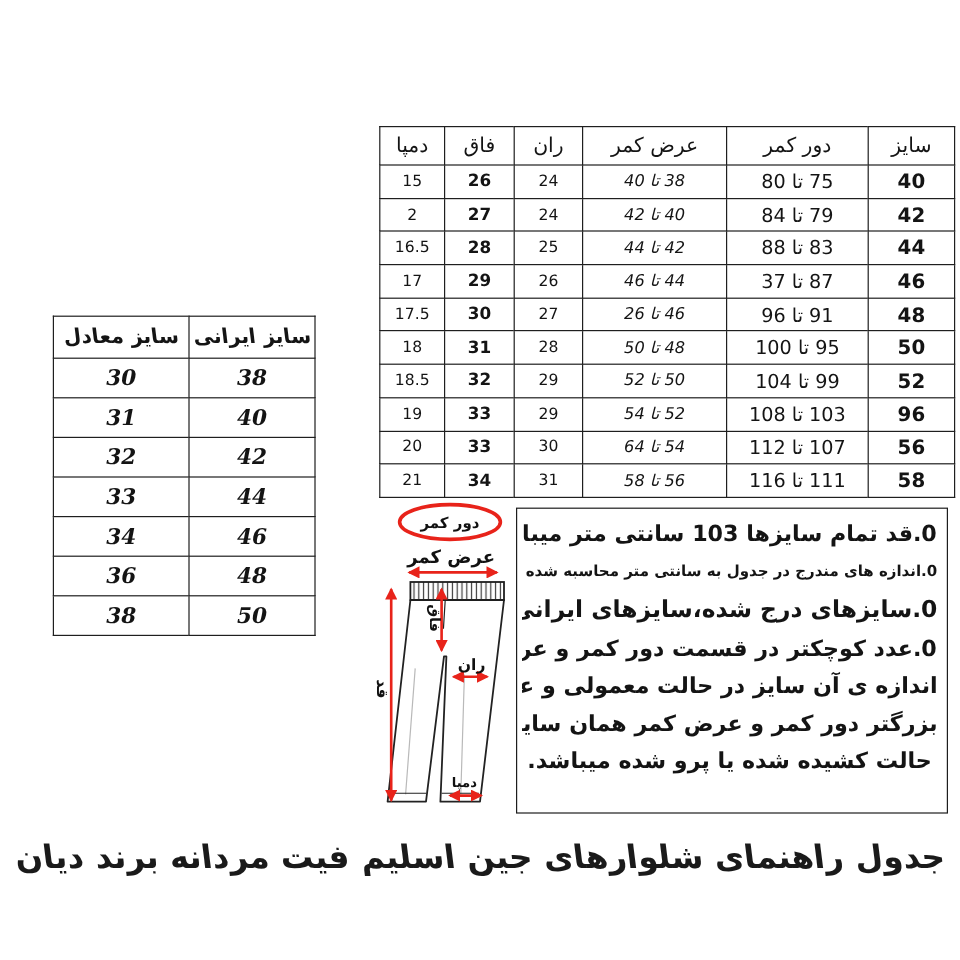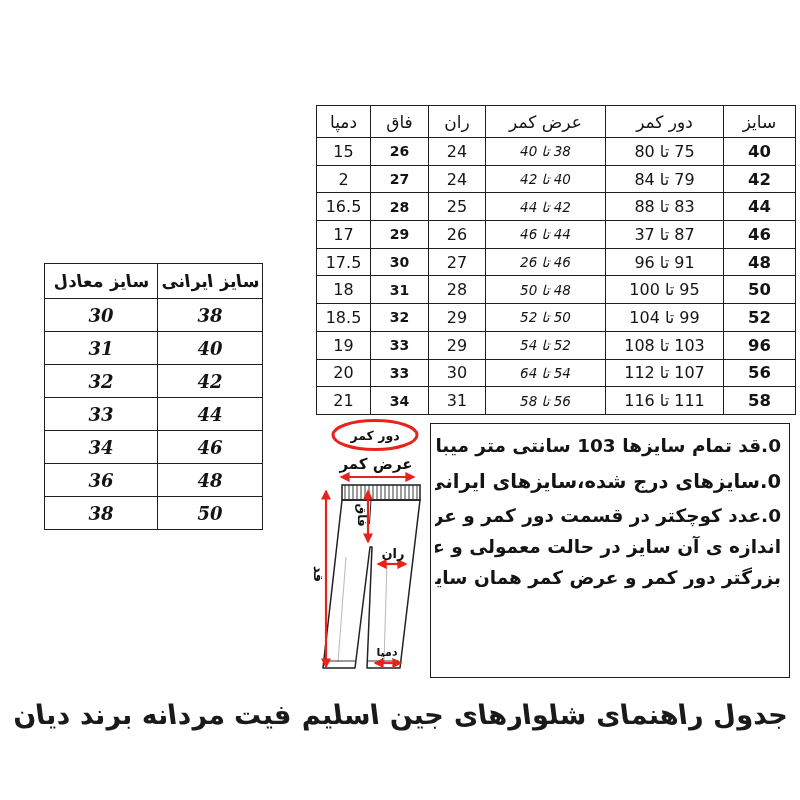--- a/index.html
+++ b/index.html
@@ -8,21 +8,21 @@
     font-family:"DejaVu Sans",sans-serif;color:#141414;
   }
   
   table{border-collapse:collapse;table-layout:fixed;}
   .main-table{position:absolute;left:316px;top:105px;width:479px;direction:rtl;}
   .main-table th,.main-table td{
     border:1.6px solid #1f1f1f;text-align:center;vertical-align:middle;padding:0;
     background:#fff;
   }
   .main-table th{height:31px;font-weight:normal;font-size:17px;}
-  .main-table td{height:26.7px;font-size:16px;}
+  .main-table td{height:26.7px;font-size:13px;}
   .main-table td:nth-child(1){font-weight:bold;font-size:16.5px;}
   .main-table td:nth-child(2){font-size:16px;}
   .main-table td:nth-child(3){font-size:13.5px;font-style:italic;}
   .main-table td:nth-child(5){font-weight:bold;font-size:14px;}
   
   .eq-table{position:absolute;left:44px;top:263px;width:218px;direction:rtl;}
   .eq-table th,.eq-table td{
     border:1.7px solid #1f1f1f;text-align:center;vertical-align:middle;padding:0;background:#fff;
   }
   .eq-table th{height:34px;font-size:17px;font-weight:bold;}
@@ -230,19 +230,21 @@
   <line x1="80" y1="251" x2="106" y2="251" stroke="#e8231a" stroke-width="2.2" marker-start="url(#arr)" marker-end="url(#arr)"></line>
 
   <text transform="rotate(90 63 103)" x="63" y="103" text-anchor="middle" font-size="12">فاق</text>
   <text transform="rotate(90 19 162)" x="19" y="162" text-anchor="middle" font-size="13">قد</text>
   <text x="98" y="146" text-anchor="middle" font-size="13" direction="rtl">ران</text>
   <text x="92" y="244" text-anchor="middle" font-size="11" direction="rtl">دمپا</text>
 </svg>
 
 <div class="notes">
   <p class="n1">0.قد تمام سایزها 103 سانتی متر میباشد</p>
+  <p class="n2">0.اندازه های مندرج در جدول به سانتی متر محاسبه شده</p>
   <p class="n3">0.سایزهای درج شده،سایزهای ایرانی هستند</p>
   <p class="nm">0.عدد کوچکتر در قسمت دور کمر و عرض کمر</p>
   <p class="nm center">اندازه ی آن سایز در حالت معمولی و عدد</p>
   <p class="nm center">بزرگتر دور کمر و عرض کمر همان سایز در</p>
+  <p class="nm center">حالت کشیده شده یا پرو شده میباشد.</p>
 </div>
 
 <div class="title">جدول راهنمای شلوارهای جین اسلیم فیت مردانه برند دیان</div>
 
 </body></html>

